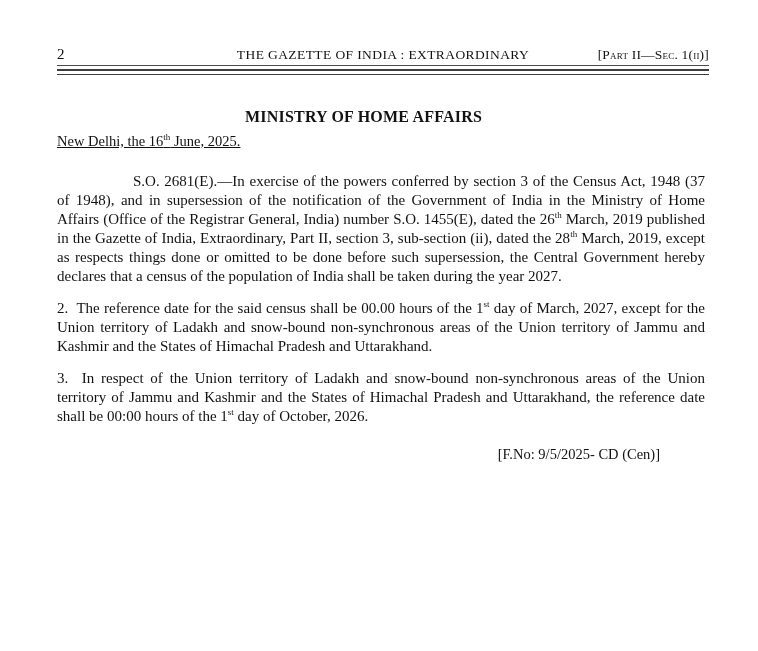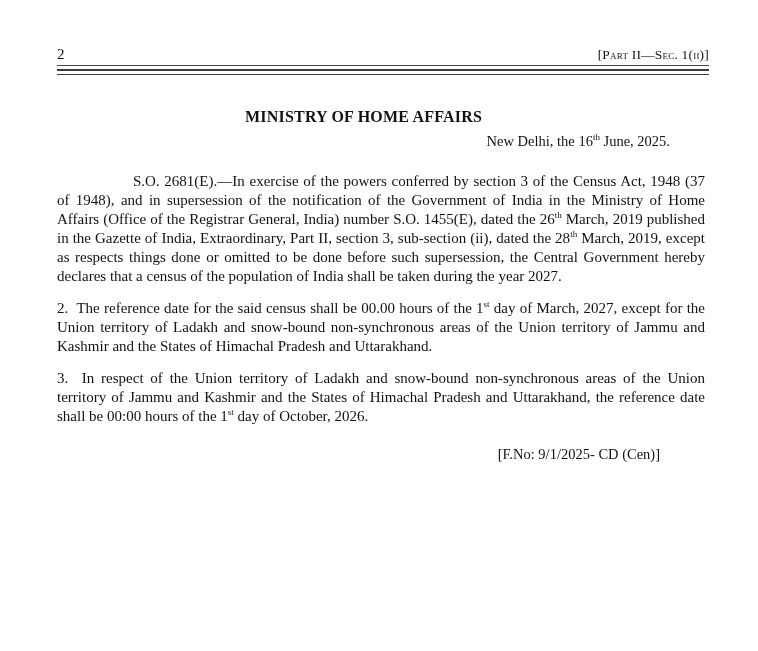--- a/index.html
+++ b/index.html
@@ -70,22 +70,23 @@
   }
   .h-notification {
     margin: 8px 35px 0 0;
     text-align: center;
     font-size: 14px;
     font-weight: bold;
     letter-spacing: 0.2px;
   }
   .dateline {
     margin: 7px 35px 12px 0;
-    text-align: right;
+    text-align: left;
     font-size: 14.5px;
+    text-decoration: underline;
   }
   .body-para {
     font-size: 15px;
     line-height: 19px;
     text-align: justify;
     margin: 0 0 13px 0;
   }
   .para-first {
     margin-top: 22px;
     text-indent: 76px;
@@ -110,37 +111,38 @@
   }
 </style>
 </head>
 <body>
 
 <div class="page">
 
   <header class="header">
     <div class="header-row">
       <span class="page-number">2</span>
+      <span class="gazette-title">THE GAZETTE OF INDIA : EXTRAORDINARY</span>
       <span class="part-section">[Part II—Sec. 1(ii)]</span>
     </div>
     <div class="double-rule"></div>
   </header>
 
   <main class="content">
 
     <div class="h-ministry">MINISTRY OF HOME AFFAIRS</div>
 
 
 
     <p class="dateline"><span>New Delhi, the 16</span><sup>th</sup><span> June, 2025.</span></p>
 
     <p class="body-para para-first"><span class="b">S.O. 2681(E).</span><span>—In exercise of the powers conferred by section 3 of the Census Act, 1948 (37 of 1948), and in supersession of the notification of the Government of India in the Ministry of Home Affairs (Office of the Registrar General, India) number S.O. 1455(E), dated the 26</span><sup>th</sup><span> March, 2019 published in the Gazette of India, Extraordinary, Part II, section 3, sub-section (ii), dated the 28</span><sup>th</sup><span> March, 2019, except as respects things done or omitted to be done before such supersession, the Central Government hereby declares that a census of the population of India shall be taken during the year 2027.</span></p>
 
     <p class="body-para"><span class="b">2.</span><span>&nbsp; The reference date for the said census shall be 00.00 hours of the 1</span><sup>st</sup><span> day of March, 2027, except for the Union territory of Ladakh and snow-bound non-synchronous areas of the Union territory of Jammu and Kashmir and the States of Himachal Pradesh and Uttarakhand.</span></p>
 
     <p class="body-para"><span class="b">3.</span><span>&nbsp; In respect of the Union territory of Ladakh and snow-bound non-synchronous areas of the Union territory of Jammu and Kashmir and the States of Himachal Pradesh and Uttarakhand, the reference date shall be 00:00 hours of the 1</span><sup>st</sup><span> day of October, 2026.</span></p>
 
-    <p class="file-no">[F.No: 9/1/2025- CD (Cen)]</p>
+    <p class="file-no">[F.No: 9/5/2025- CD (Cen)]</p>
 
 
   </main>
 
 </div>
 
 </body></html>

